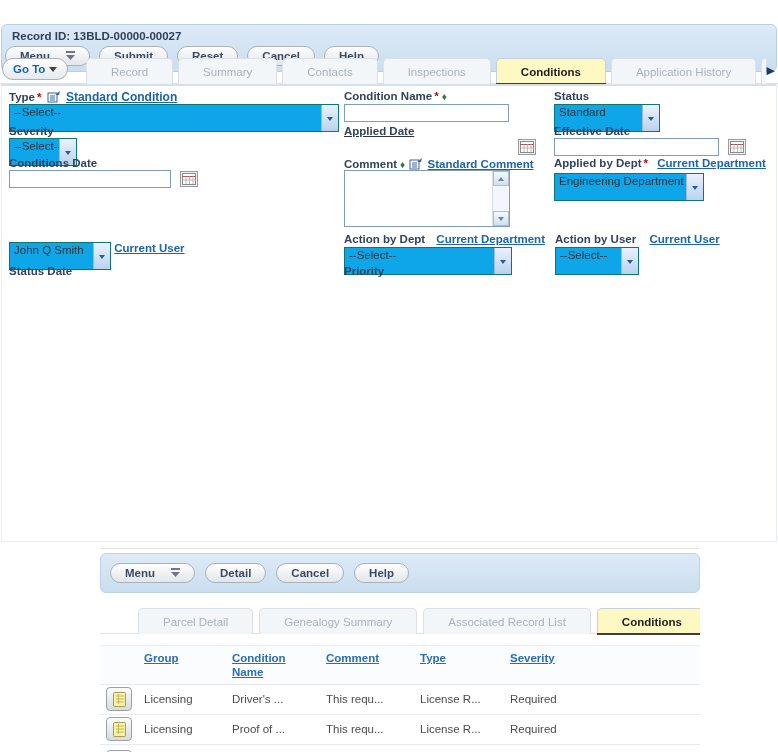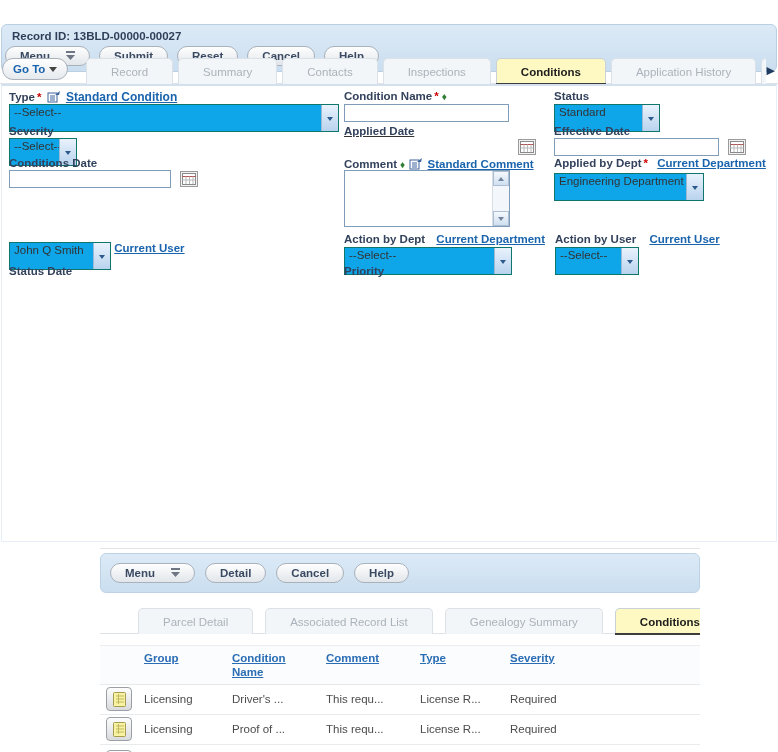--- a/index.html
+++ b/index.html
@@ -86,21 +86,21 @@
     position:absolute; left:100px; top:548px; width:600px; height:204px;
     background:#fff; overflow:hidden; border-top:1px solid #e4e4e4;
   }
   .popup-toolbar {
     position:absolute; left:0; top:4px; width:600px; height:40px;
     background:linear-gradient(#ddeaf7,#cadeef);
     border:1px solid #bdd2e6; border-radius:6px;
     display:flex; align-items:center; gap:10px; padding-left:9px;
   }
   .popup-tabbar { position:absolute; left:0; top:58px; width:600px; height:27px; border-bottom:1px solid #dde3e9; }
-  .popup-tabs { position:absolute; left:38px; top:0; display:flex; gap:12px; height:27px; }
+  .popup-tabs { position:absolute; left:38px; top:0; display:flex; gap:6px; height:27px; }
   
   .ptable { position:absolute; left:0; top:96px; width:600px; }
   .prow {
     display:grid; grid-template-columns:44px 88px 94px 94px 90px 1fr;
     align-items:center; column-gap:0;
   }
   .phead { background:#fbfcfd; border-top:1px solid #ededed; border-bottom:1px solid #e6e8ea; padding:5px 0 4px 0; align-items:start; }
   .phead .hlnk { color:#2a6db5; font-weight:bold; text-decoration:underline; font-size:11.5px; cursor:pointer; white-space:normal; width:80px; display:inline-block; line-height:1.25; }
   .pdata { height:30px; border-bottom:1px solid #e8eaec; color:#4c4c4c; font-size:11.5px; }
   .doc-btn {
@@ -326,22 +326,22 @@
             </svg></span>
       </button>
       <button class="ui-btn">Detail</button>
       <button class="ui-btn">Cancel</button>
       <button class="ui-btn">Help</button>
     </div>
 
     <div class="popup-tabbar">
       <div class="popup-tabs">
         <div class="tab">Parcel Detail</div>
+        <div class="tab">Genealogy Summary</div>
         <div class="tab">Associated Record List</div>
-        <div class="tab">Genealogy Summary</div>
         <div class="tab active">Conditions</div>
       </div>
     </div>
 
     <div class="ptable">
       <div class="prow phead">
         <span></span>
         <span class="hlnk">Group</span>
         <span class="hlnk">Condition Name</span>
         <span class="hlnk">Comment</span>

